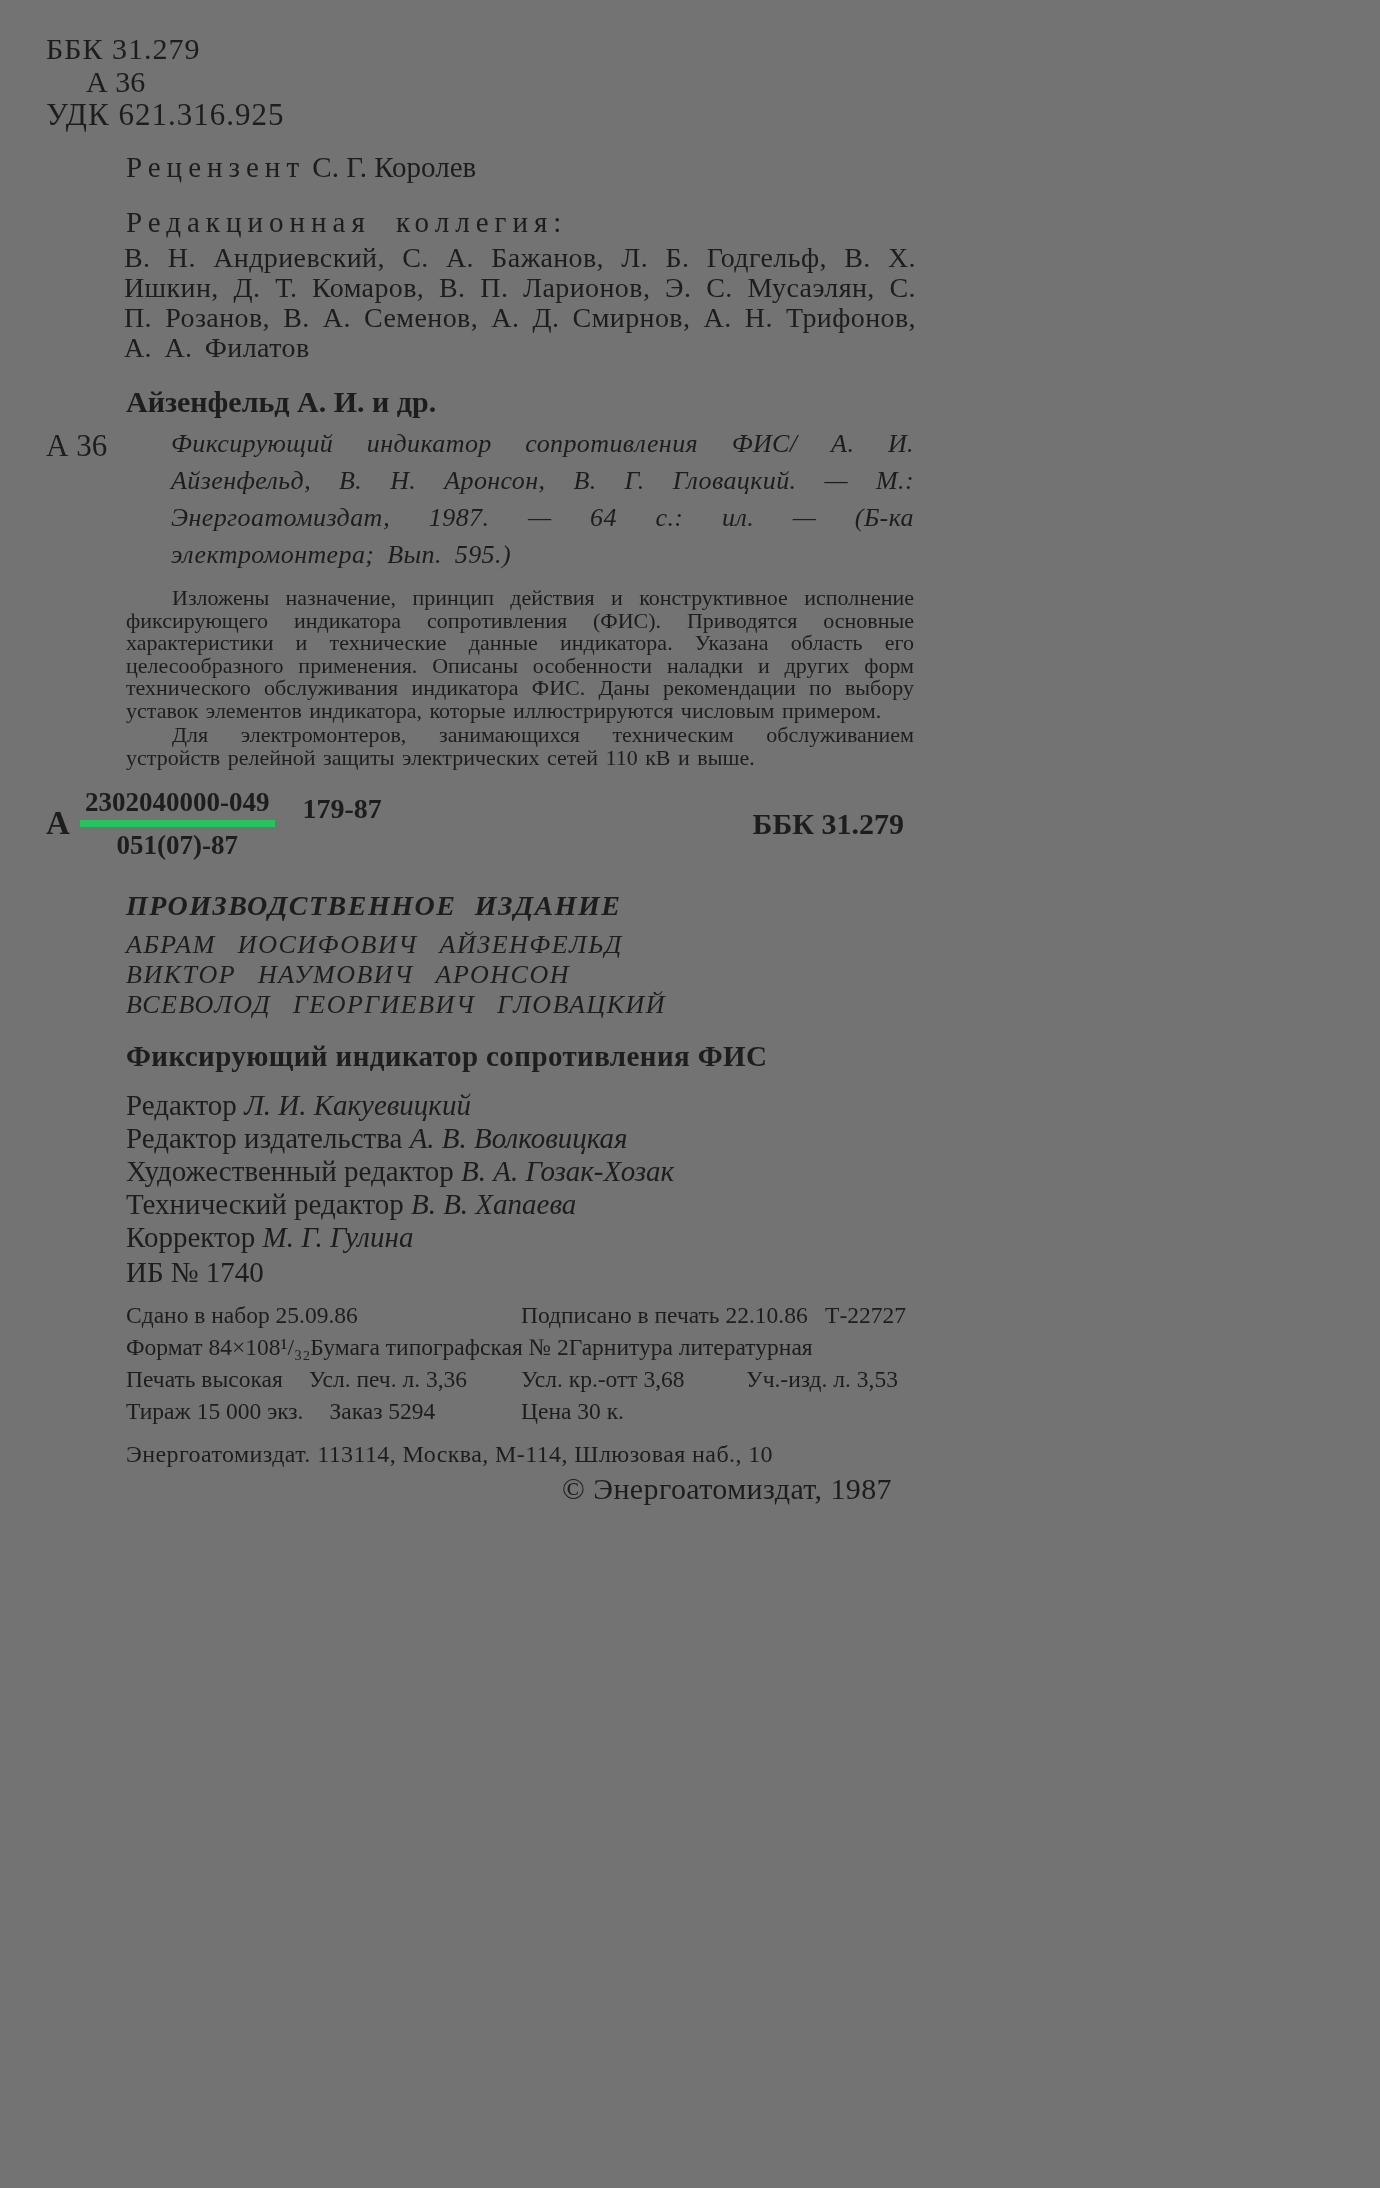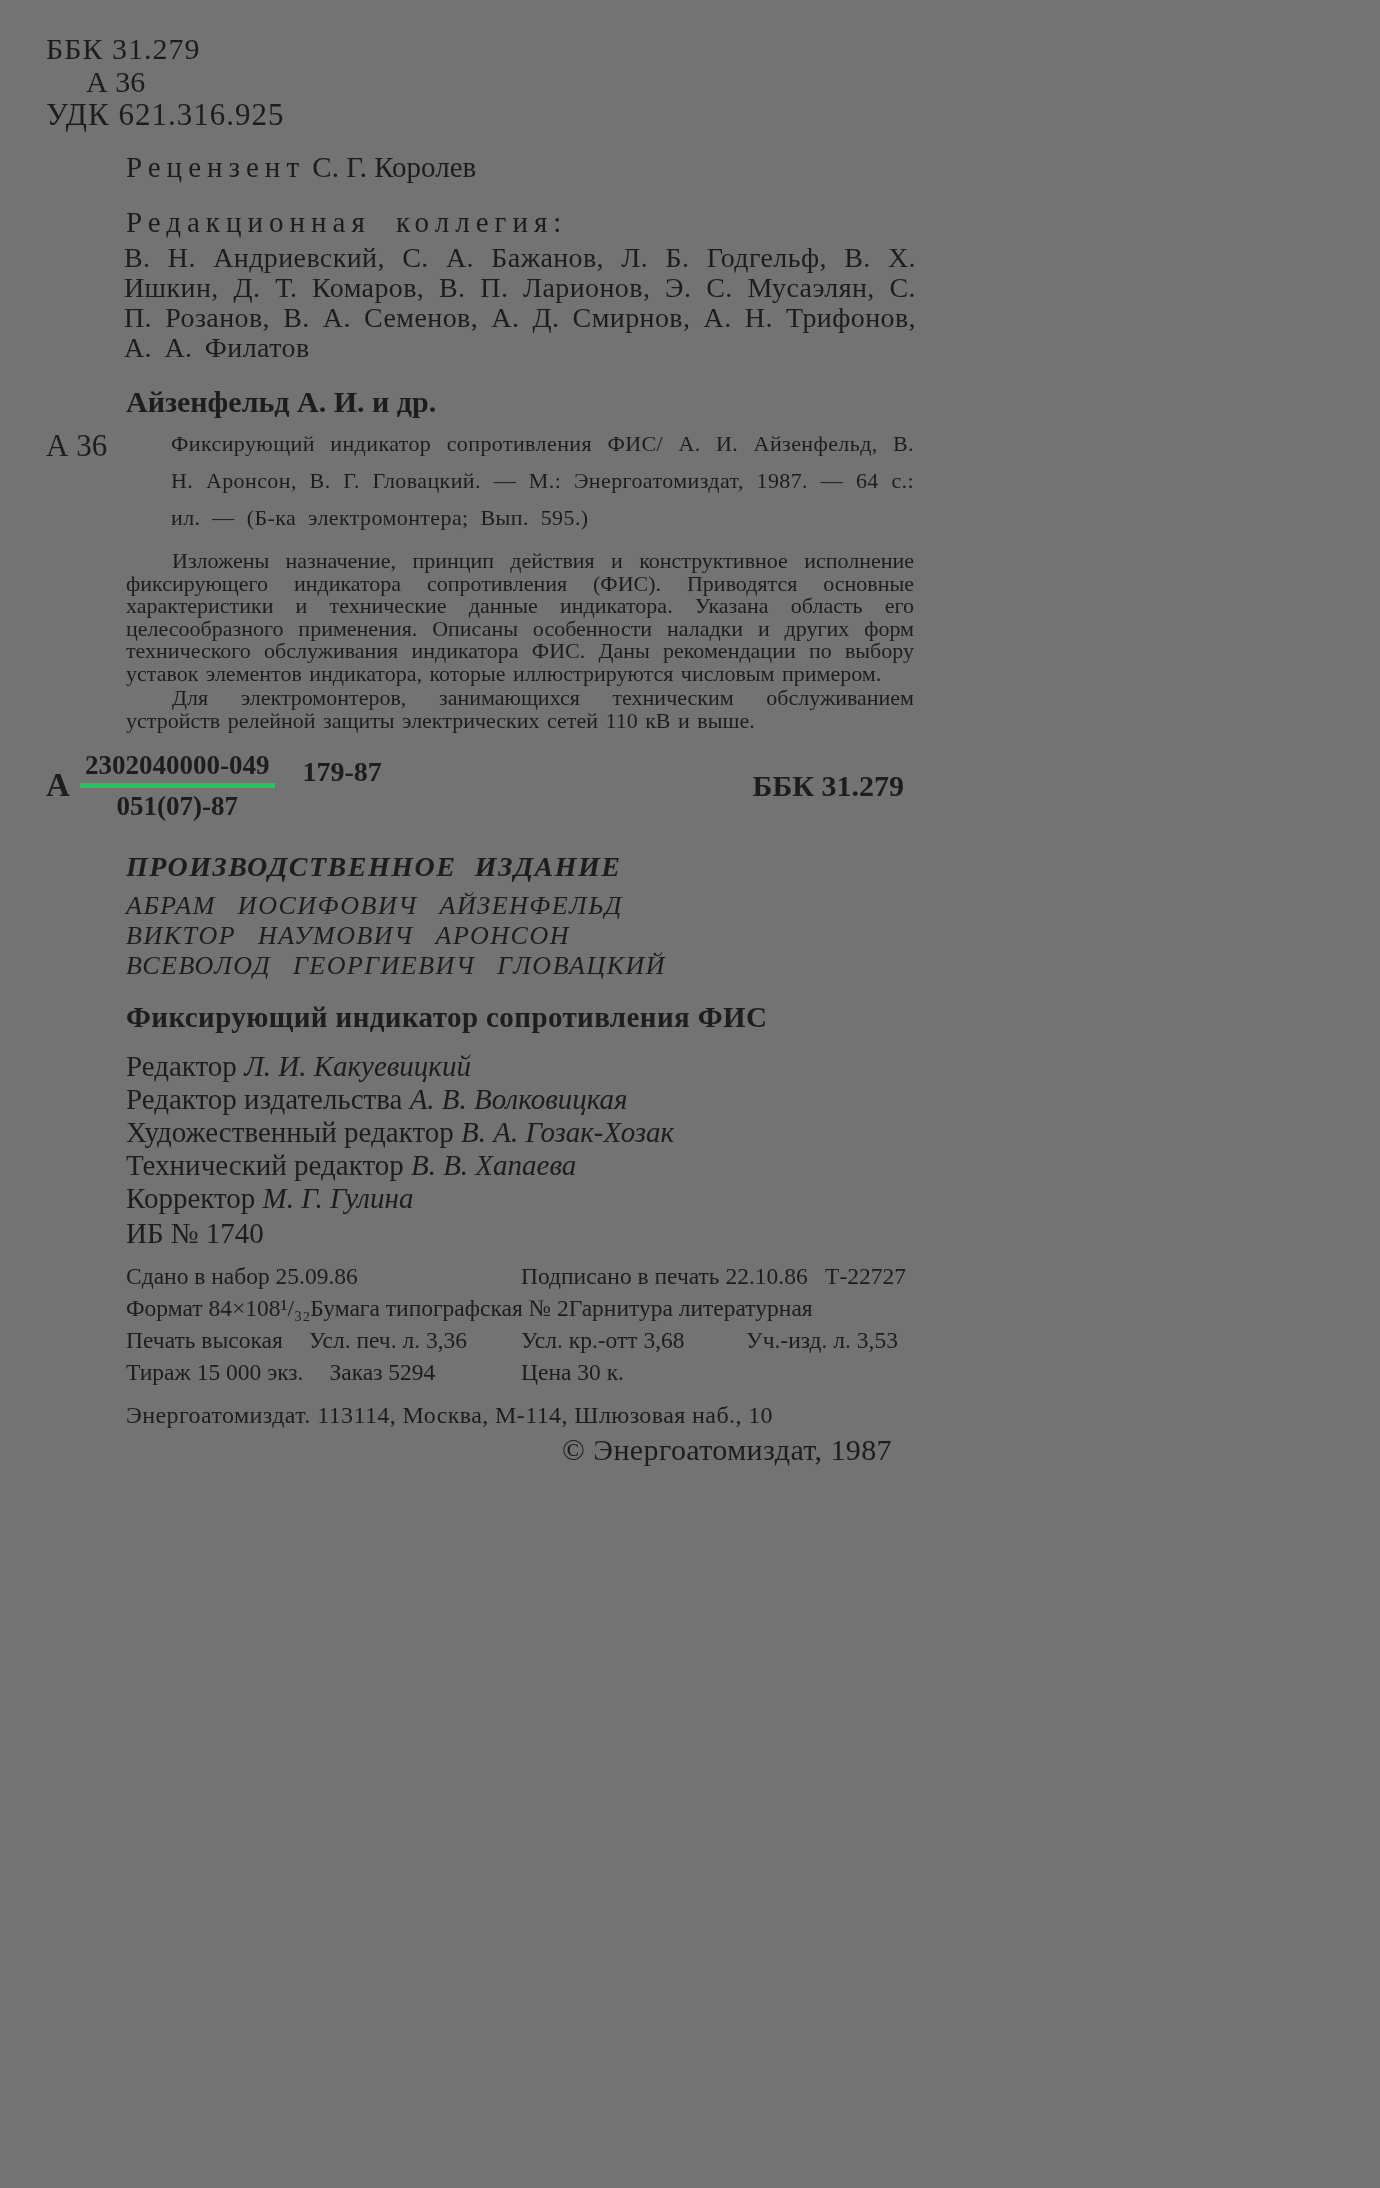--- a/index.html
+++ b/index.html
@@ -31,39 +31,39 @@
     margin-top:4px; margin-left:78px; width:792px;
     font-size:28px; line-height:30px;
     text-align:justify; word-spacing:5px; letter-spacing:0.4px;
   }
 
   
   .author-heading { margin-top:22px; margin-left:80px; font-size:30px; font-weight:bold; }
   .catalog-row { display:flex; margin-top:6px; }
   .catalog-index { width:125px; font-size:31px; padding-top:3px; }
   .catalog-entry{
-    width:743px; font-size:22px; line-height:37px;
-    text-align:justify; word-spacing:6px; letter-spacing:0.4px;
+    width:743px; font-size:26px; line-height:37px;
+    text-align:justify; word-spacing:6px; letter-spacing:0.4px;font-style:italic;
   }
 
   .annotation{
     margin-top:14px; margin-left:80px; width:788px;
     font-size:22px; line-height:22.5px;
     text-align:justify; text-indent:46px; word-spacing:2px;
   }
   .audience { margin-top:2px; }
 
   
   .formula-row{
     display:flex; align-items:center;
     margin-top:18px; width:868px; font-weight:bold;
   }
   .formula-letter { font-size:33px; width:34px; }
   .frac { display:inline-block; text-align:center; font-size:27px; line-height:1.12; }
-  .frac-num { display:block; padding:0 5px 3px; border-bottom:5px solid #22c55e; }
+  .frac-num { display:block; padding:0 5px 3px; border-bottom:7px solid #22c55e; }
   .frac-den { display:block; padding-top:3px; }
   .formula-code { font-size:28px; margin-left:28px; align-self:flex-start; padding-top:6px; }
   .formula-bbk  { margin-left:auto; margin-right:10px; font-size:30px; }
 
   
   .edition-label{
     margin-top:30px; margin-left:80px;
     font-size:28px; font-style:italic; font-weight:bold;
     letter-spacing:1.5px; word-spacing:10px;
   }

